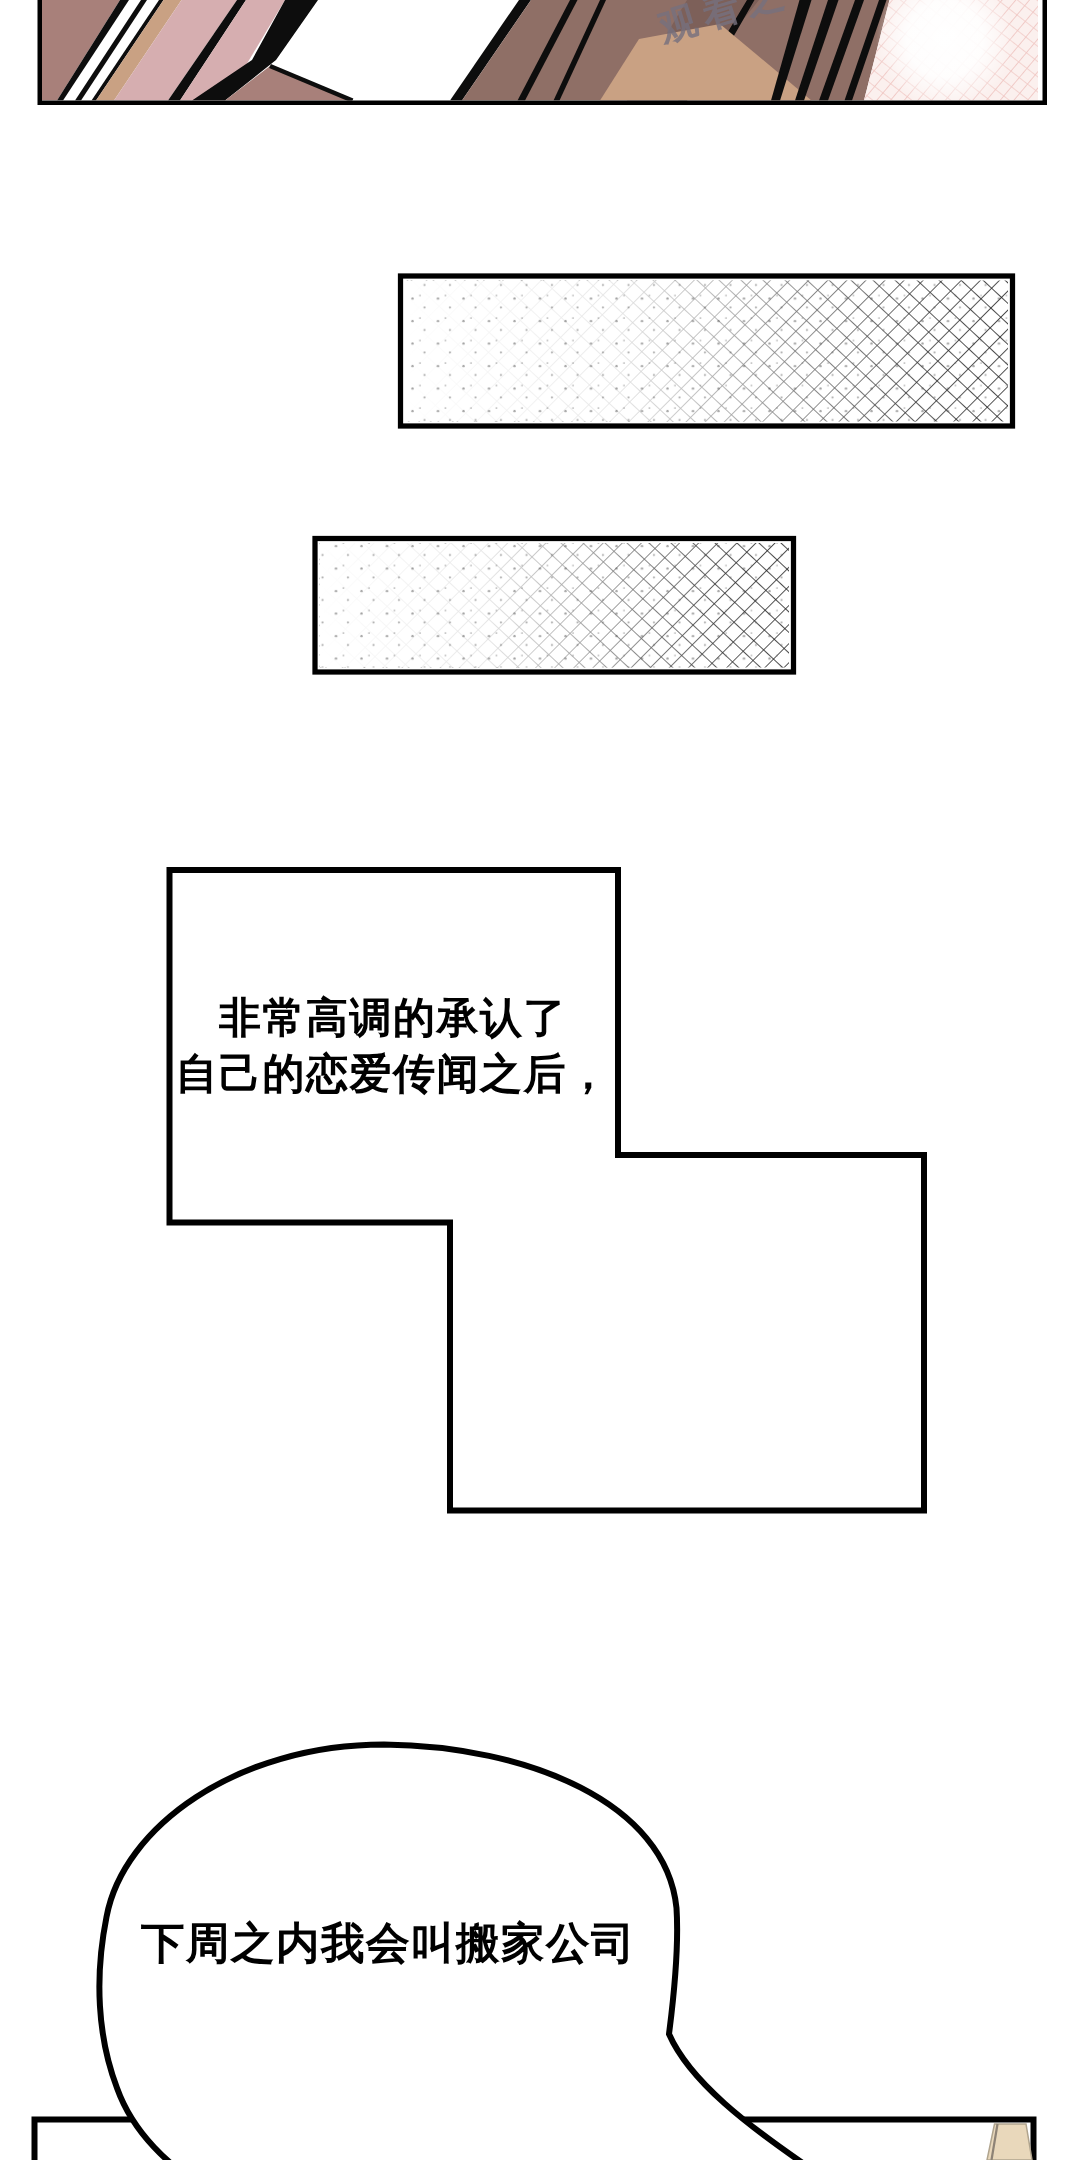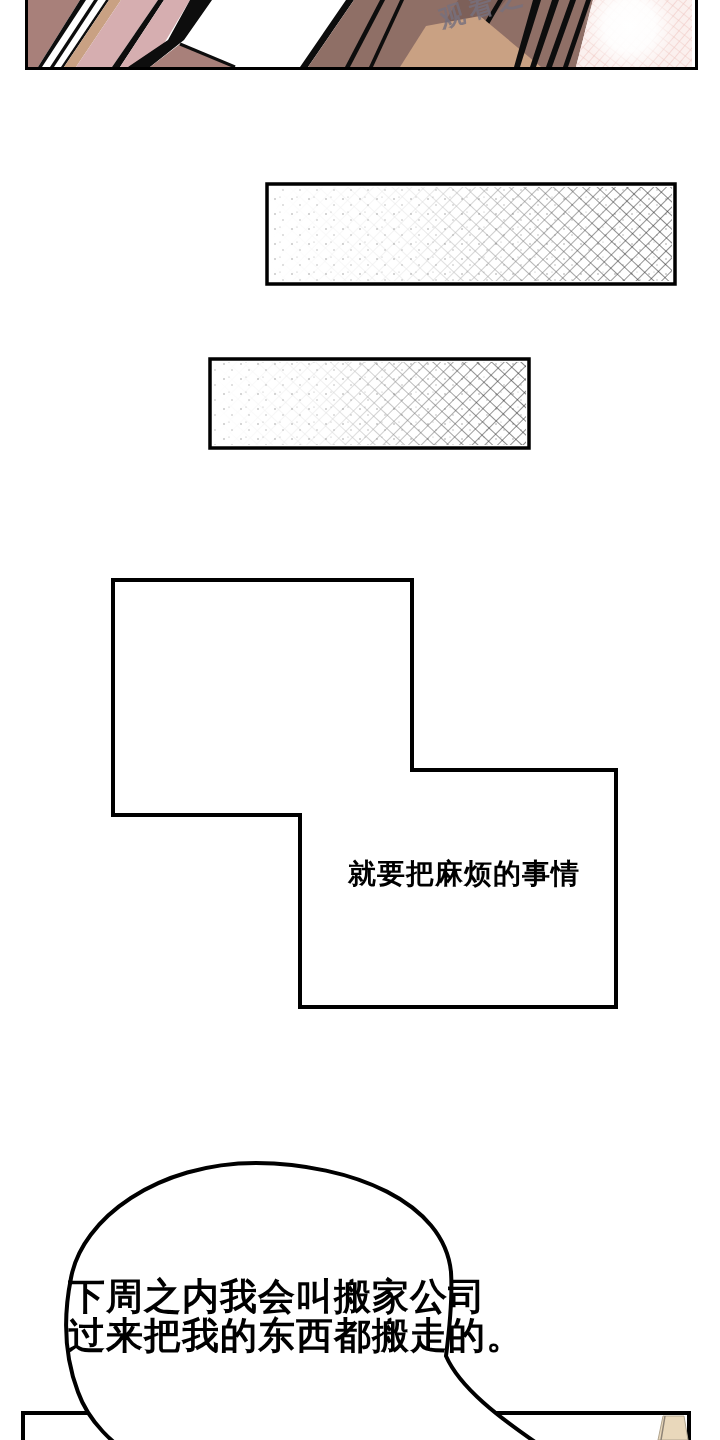--- a/index.html
+++ b/index.html
@@ -7,21 +7,21 @@
     position:relative;width:720px;height:1440px;overflow:hidden;background:#ffffff;
     font-family:"Liberation Sans","DejaVu Sans",sans-serif;
   }
   .txt{
     position:absolute;font-weight:bold;color:#000;text-align:center;
     font-family:"Liberation Sans","DejaVu Sans",sans-serif;
     z-index:5;white-space:nowrap;
   }
   .narration-1{left:110px;top:660px;width:304px;font-size:28px;line-height:37px;letter-spacing:1px;}
   .narration-2{left:310px;top:853px;width:308px;font-size:28px;line-height:41px;letter-spacing:1px;}
-  .bubble-txt{left:68px;top:1277px;width:408px;font-size:37px;line-height:39px;letter-spacing:1px;}
+  .bubble-txt{left:55px;top:1277px;width:408px;font-size:29px;line-height:39px;letter-spacing:1px;}
   .watermark{
     position:absolute;left:438px;top:-10px;z-index:4;
     font-size:25px;font-weight:bold;letter-spacing:5px;
     color:rgba(118,112,126,0.82);
     transform:rotate(-17deg);
     white-space:nowrap;
   }
   svg{position:absolute;left:0;top:0;z-index:1;}
 </style>
 </head>
@@ -137,23 +137,25 @@
          C 453 1303 448 1340 446 1356
          C 460 1388 500 1418 538 1444
          L 556 1468 L 150 1468
          C 110 1444 88 1420 78 1392
          C 65 1358 63 1318 71 1278
          C 82 1218 158 1163 256 1163 Z" fill="#ffffff" stroke="#000000" stroke-width="4"></path>
   </svg>
 
   <div class="watermark">观看之</div>
 
+  <div class="txt narration-1">
+    <div>非常高调的承认了</div>
+    <div>自己的恋爱传闻之后，</div>
+  </div>
 
   <div class="txt narration-2">
-    <div>就要把麻烦的事情</div>
   </div>
 
   <div class="txt bubble-txt">
     <div>下周之内我会叫搬家公司</div>
-    <div>过来把我的东西都搬走的。</div>
   </div>
 
 </div>
 
 </body></html>

